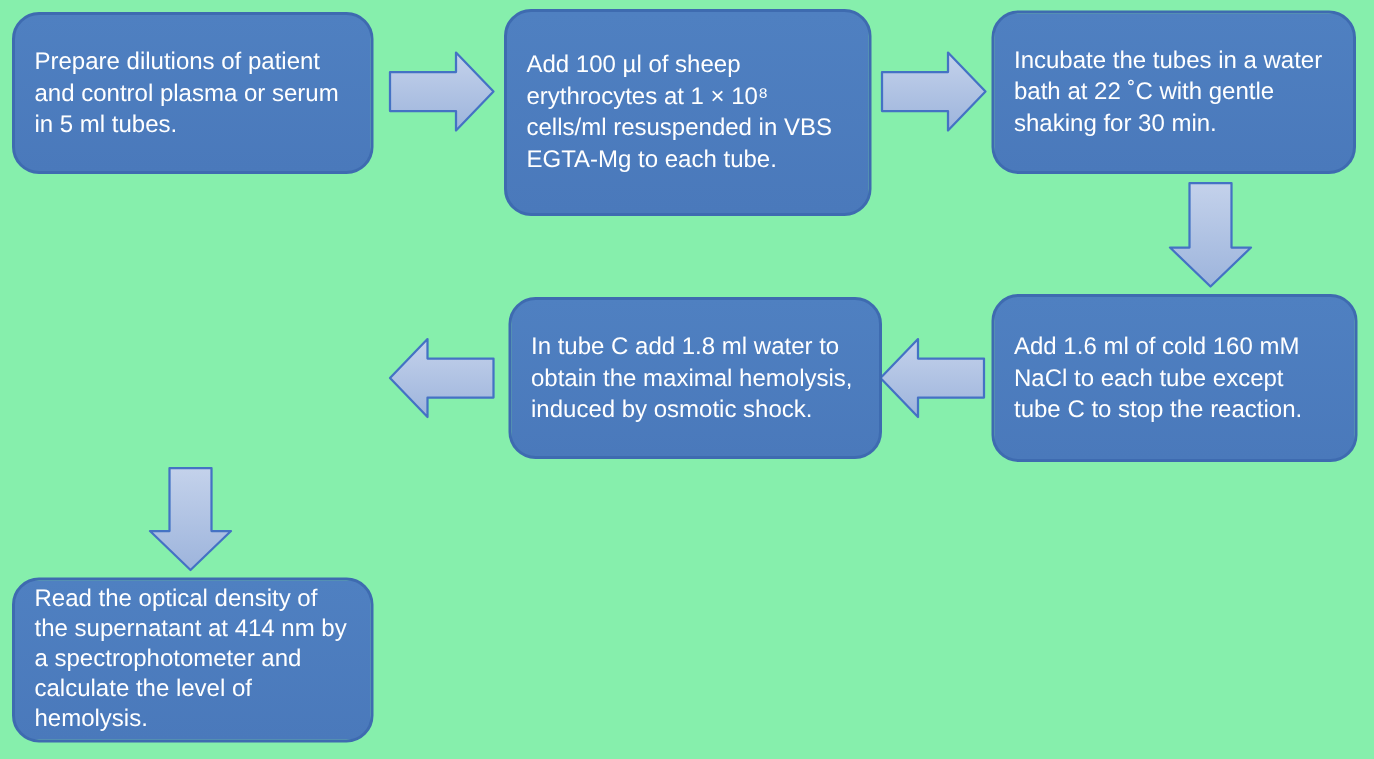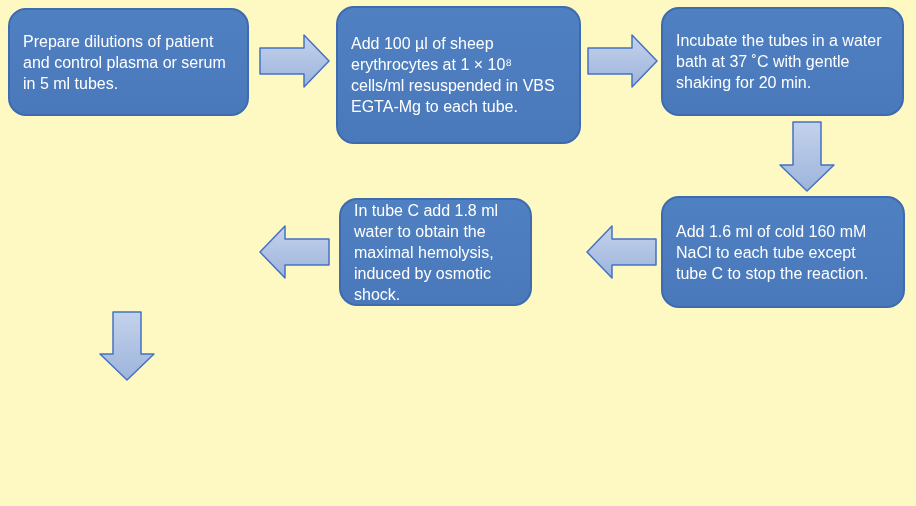--- a/index.html
+++ b/index.html
@@ -5,21 +5,21 @@
   html, body {
     margin: 0;
     padding: 0;
     background: #ffffff;
     font-family: "Liberation Sans", sans-serif;
   }
   .canvas {
     position: relative;
     width: 916px;
     height: 506px;
-    background: #fef9c3;
+    background: #86efac;
     overflow: hidden;
   }
   .box {
     position: absolute;
     box-sizing: border-box;
     background: linear-gradient(180deg, #4F80C1 0%, #4A79BB 100%);
     border: 2px solid #3E6BB0;
     border-radius: 18px;
     color: #ffffff;
     display: flex;
@@ -61,42 +61,45 @@
 
   <div class="box" style="left:336px; top:6px; width:245px; height:138px;">
     <span class="box-text">Add 100 µl of sheep erythrocytes at 1 × 10⁸ cells/ml resuspended in VBS EGTA-Mg to each tube.</span>
   </div>
 
   <svg class="arrow" style="left:586px; top:32px;" width="74" height="58" viewBox="0 0 74 58">
     <polygon points="2,16 46,16 46,3 71,29 46,55 46,42 2,42" fill="url(#arrowGrad)" stroke="#4472C4" stroke-width="1.5" stroke-linejoin="round"></polygon>
   </svg>
 
   <div class="box" style="left:661px; top:7px; width:243px; height:109px;">
-    <span class="box-text">Incubate the tubes in a water bath at 37 ˚C with gentle shaking for 20 min.</span>
+    <span class="box-text">Incubate the tubes in a water bath at 22 ˚C with gentle shaking for 30 min.</span>
   </div>
 
   <svg class="arrow" style="left:777px; top:120px;" width="60" height="74" viewBox="0 0 60 74">
     <polygon points="16,2 44,2 44,45 57,45 30,71 3,45 16,45" fill="url(#arrowGrad)" stroke="#4472C4" stroke-width="1.5" stroke-linejoin="round"></polygon>
   </svg>
 
   <div class="box" style="left:661px; top:196px; width:244px; height:112px;">
     <span class="box-text">Add 1.6 ml of cold 160 mM NaCl to each tube except tube C to stop the reaction.</span>
   </div>
 
   <svg class="arrow" style="left:582px; top:223px;" width="76" height="58" viewBox="0 0 76 58">
     <polygon points="74,16 30,16 30,3 5,29 30,55 30,42 74,42" fill="url(#arrowGrad)" stroke="#4472C4" stroke-width="1.5" stroke-linejoin="round"></polygon>
   </svg>
 
-  <div class="box" style="left:339px; top:198px; width:193px; height:108px;">
+  <div class="box" style="left:339px; top:198px; width:249px; height:108px;">
     <span class="box-text">In tube C add 1.8 ml water to obtain the maximal hemolysis, induced by osmotic shock.</span>
   </div>
 
   <svg class="arrow" style="left:255px; top:223px;" width="76" height="58" viewBox="0 0 76 58">
     <polygon points="74,16 30,16 30,3 5,29 30,55 30,42 74,42" fill="url(#arrowGrad)" stroke="#4472C4" stroke-width="1.5" stroke-linejoin="round"></polygon>
   </svg>
 
 
   <svg class="arrow" style="left:97px; top:310px;" width="60" height="73" viewBox="0 0 60 73">
     <polygon points="16,2 44,2 44,44 57,44 30,70 3,44 16,44" fill="url(#arrowGrad)" stroke="#4472C4" stroke-width="1.5" stroke-linejoin="round"></polygon>
   </svg>
 
+  <div class="box" style="left:8px; top:385px; width:241px; height:110px; padding-top:3px; padding-bottom:3px;">
+    <span class="box-text" style="line-height:20px;">Read the optical density of the supernatant at 414 nm by a spectrophotometer and calculate the level of hemolysis.</span>
+  </div>
 
 </div>
 
 </body></html>

